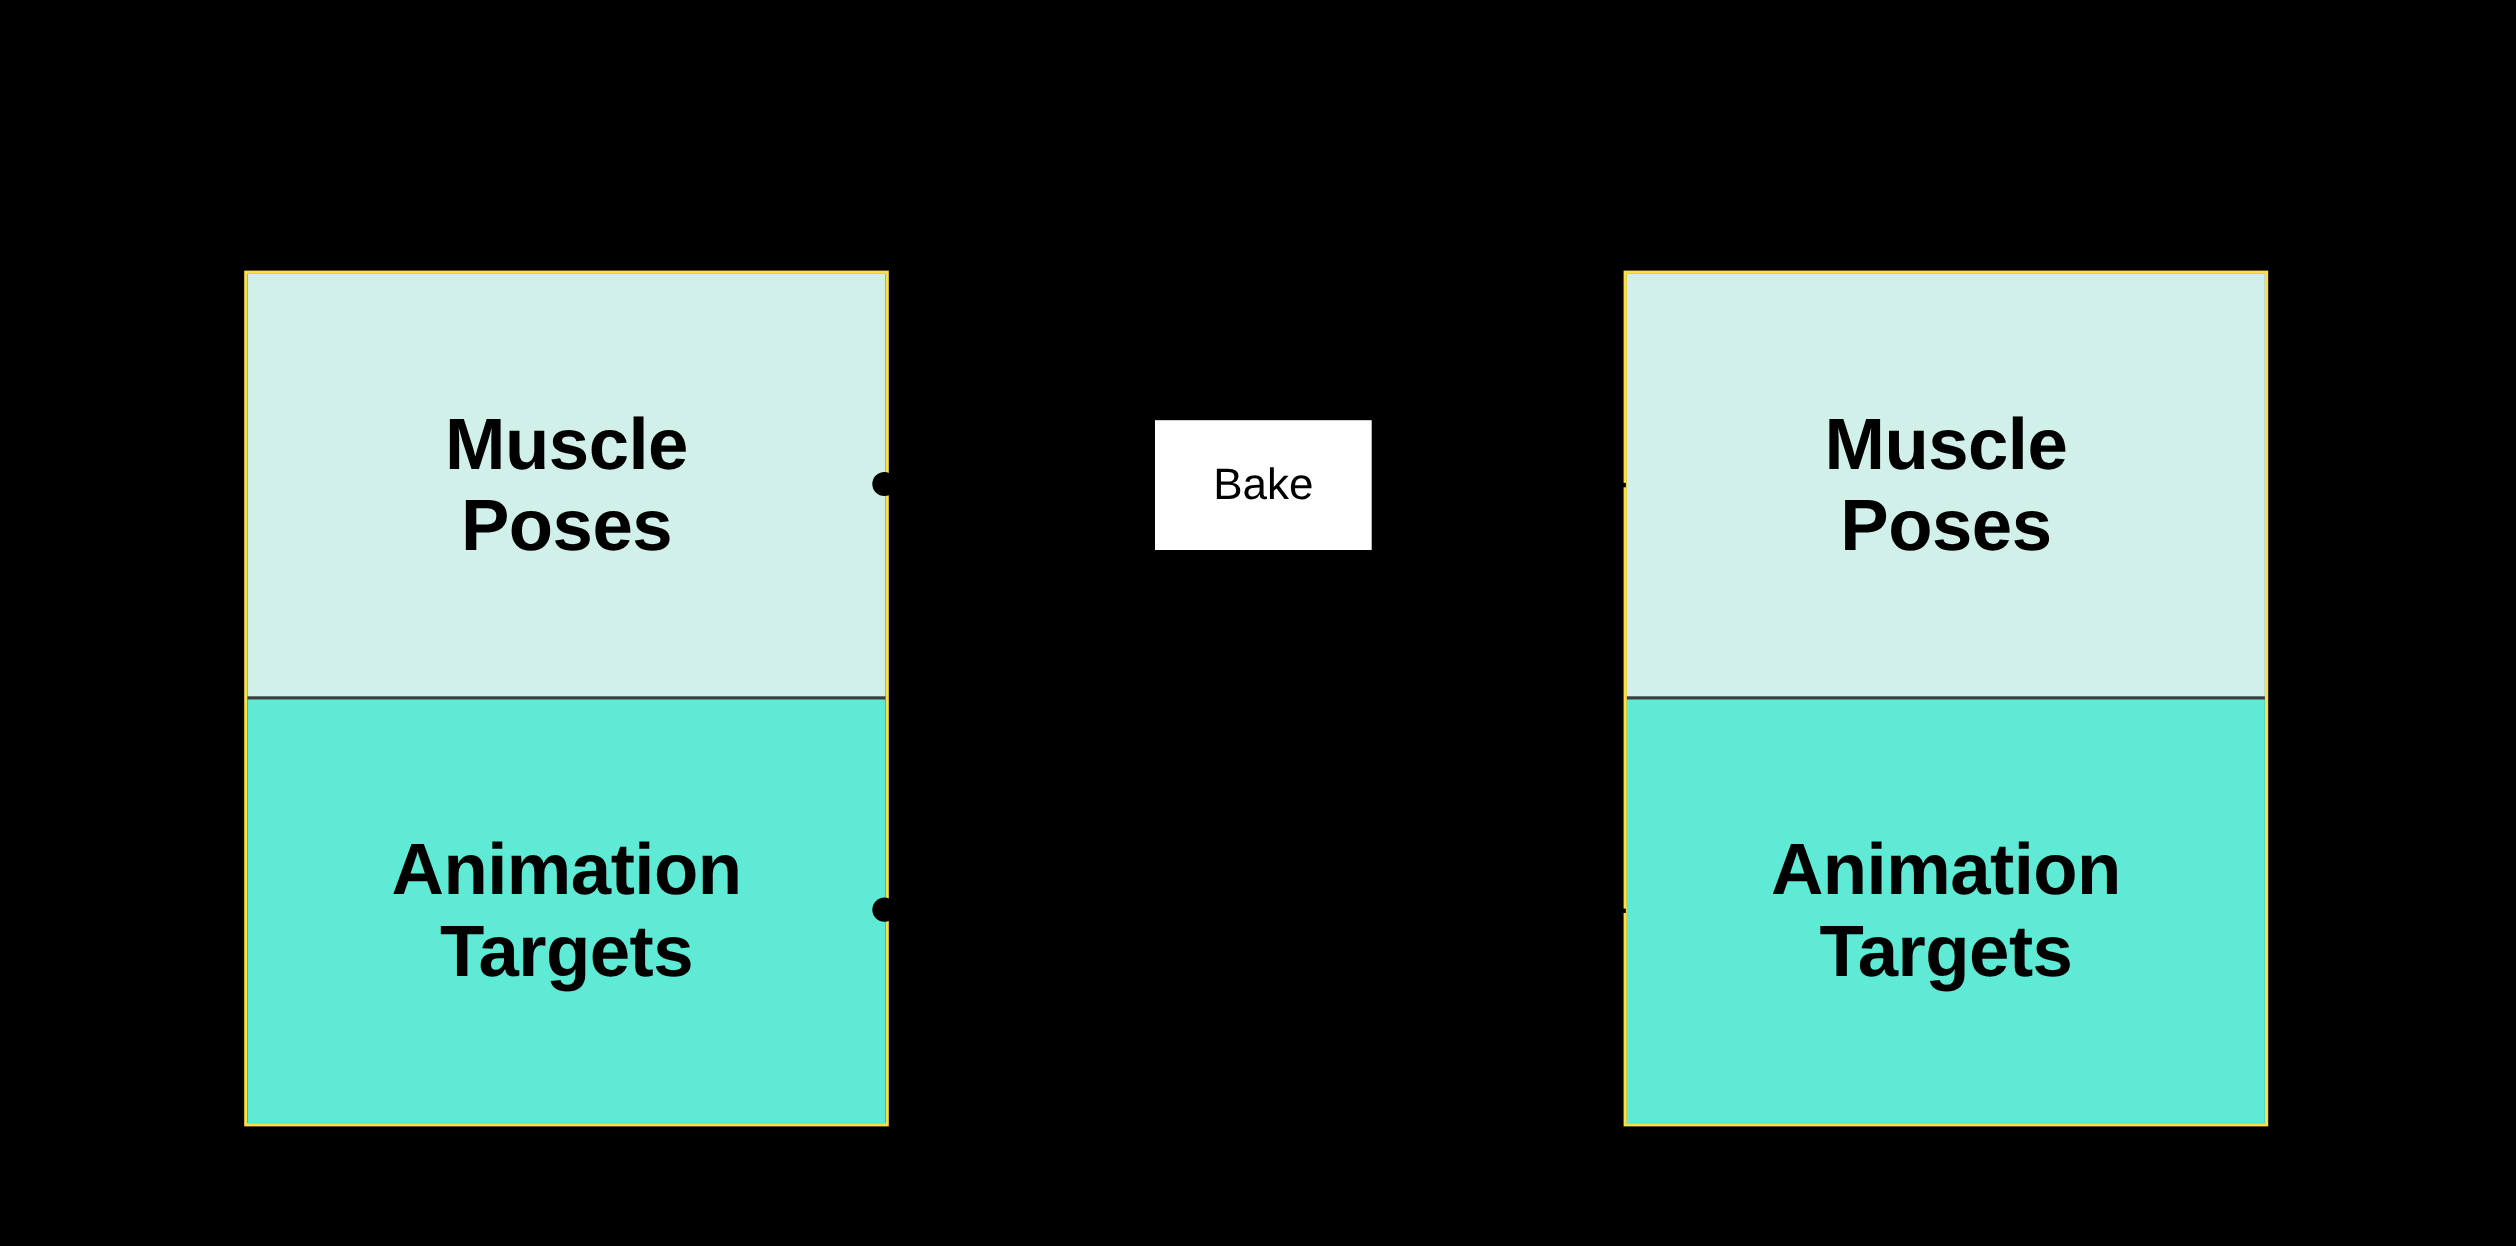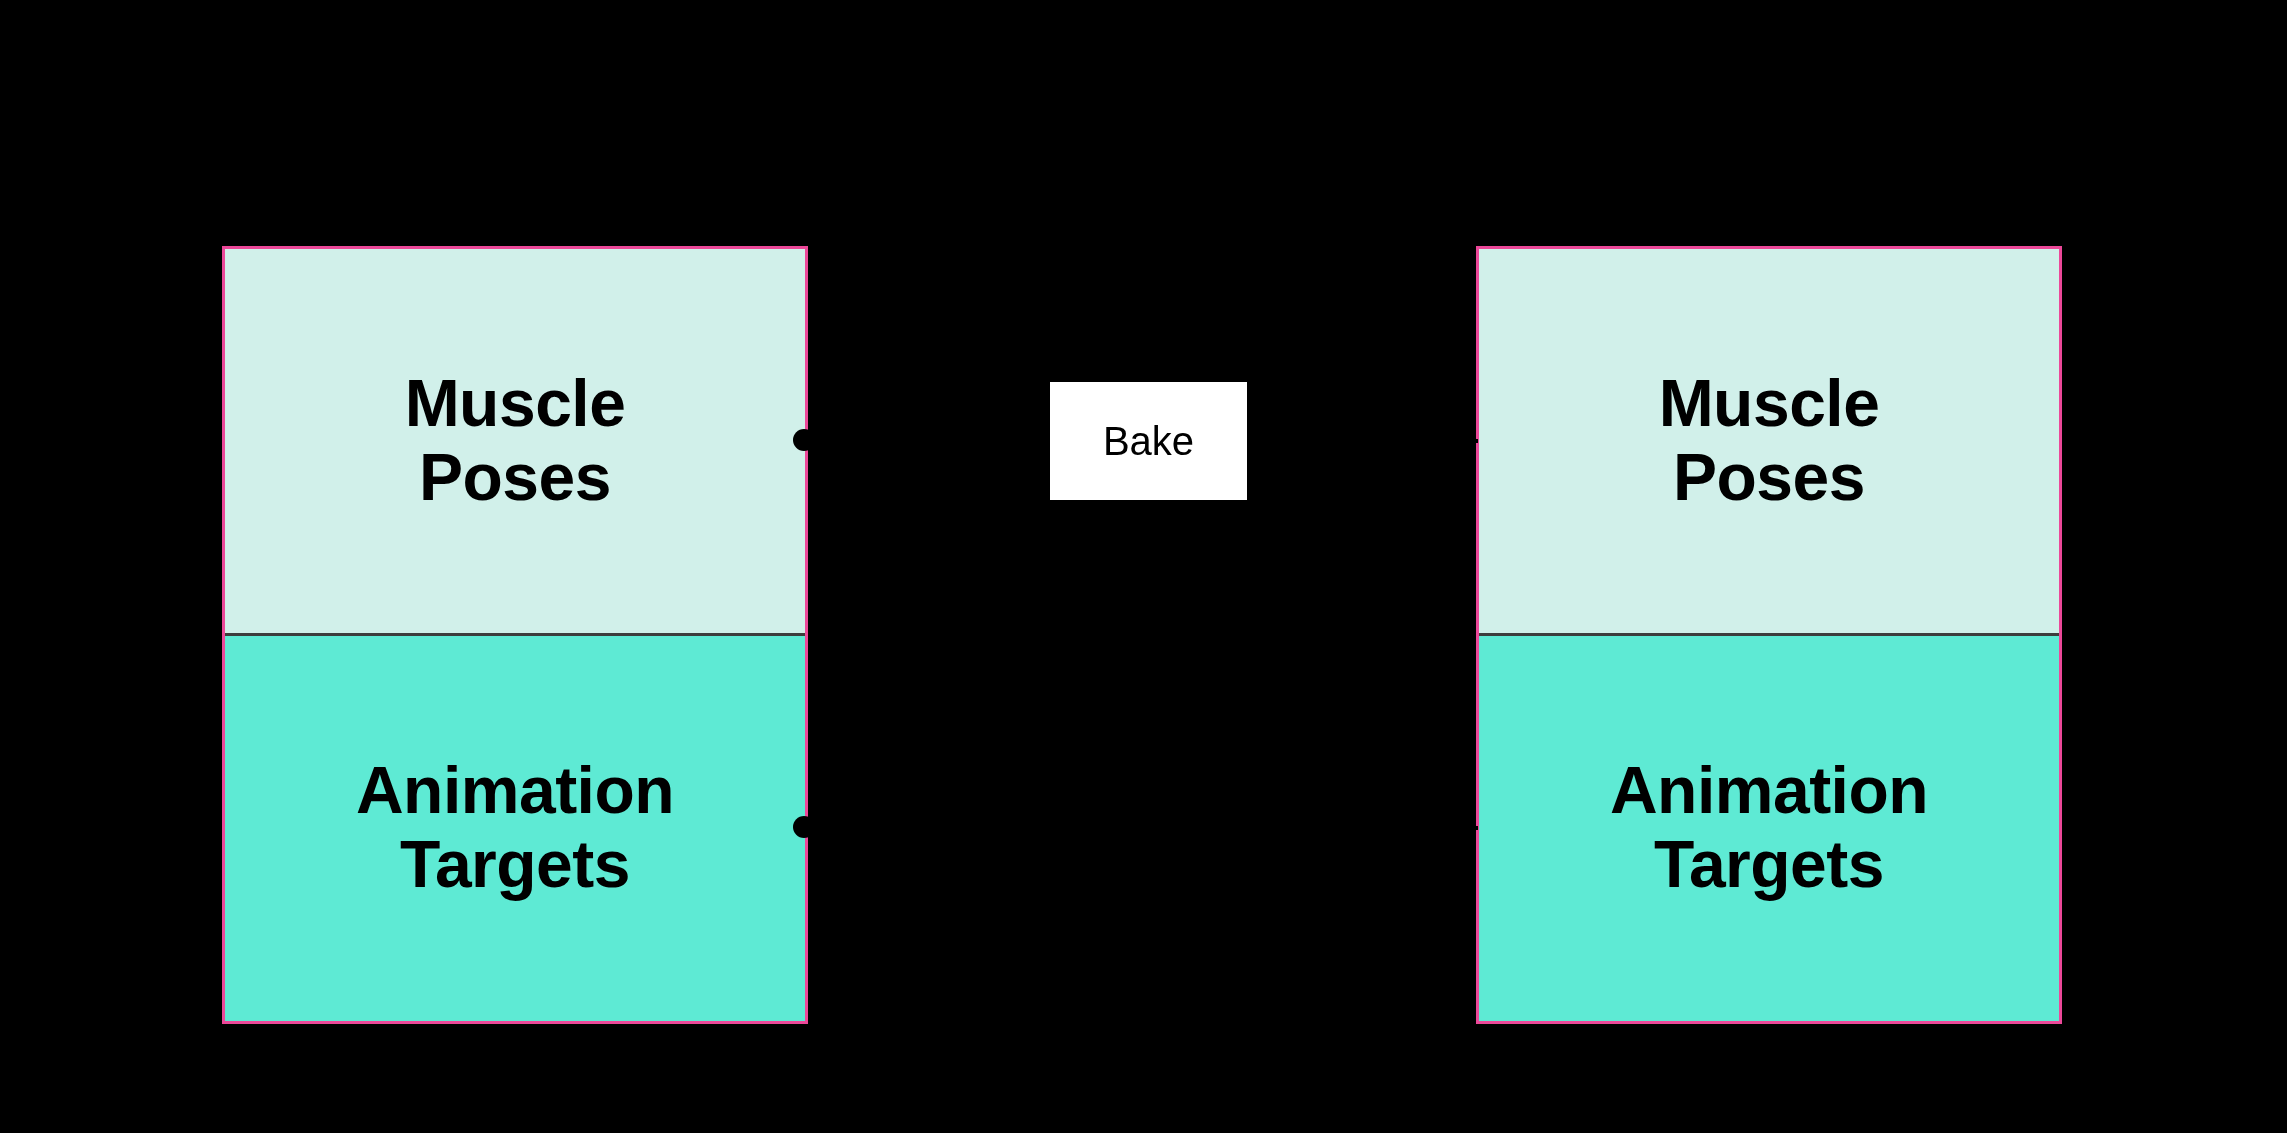--- a/index.html
+++ b/index.html
@@ -22,21 +22,21 @@
     top: 0;
     width: 2287px;
     height: 1133px;
     background: #000000;
   }
 
   
   .node {
     position: absolute;
     box-sizing: border-box;
-    border: 3px solid #ec4899;
+    border: 3px solid #fde047;
     display: flex;
     flex-direction: column;
   }
 
   .node-left {
     left: 222px;
     top: 246px;
     width: 586px;
     height: 778px;
   }

